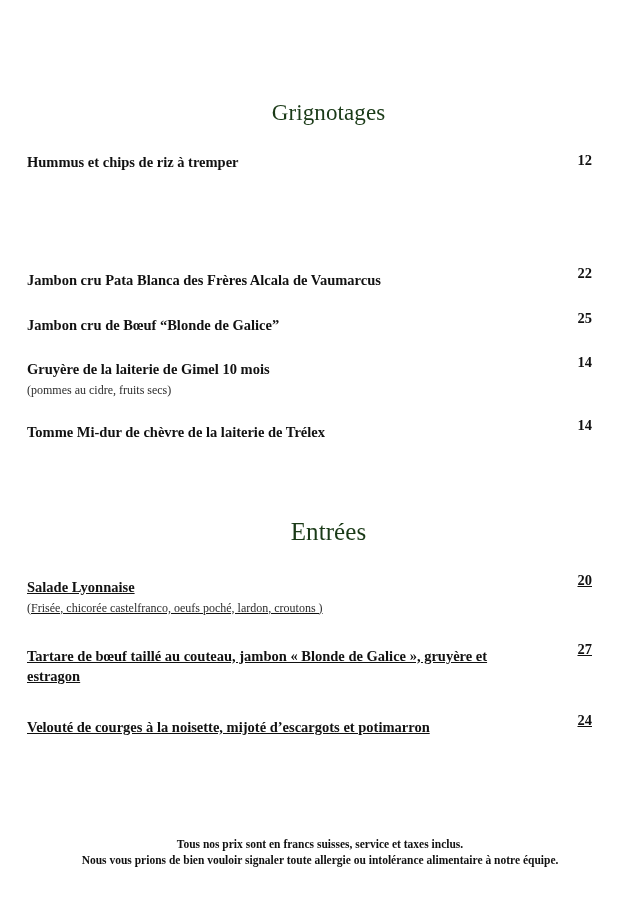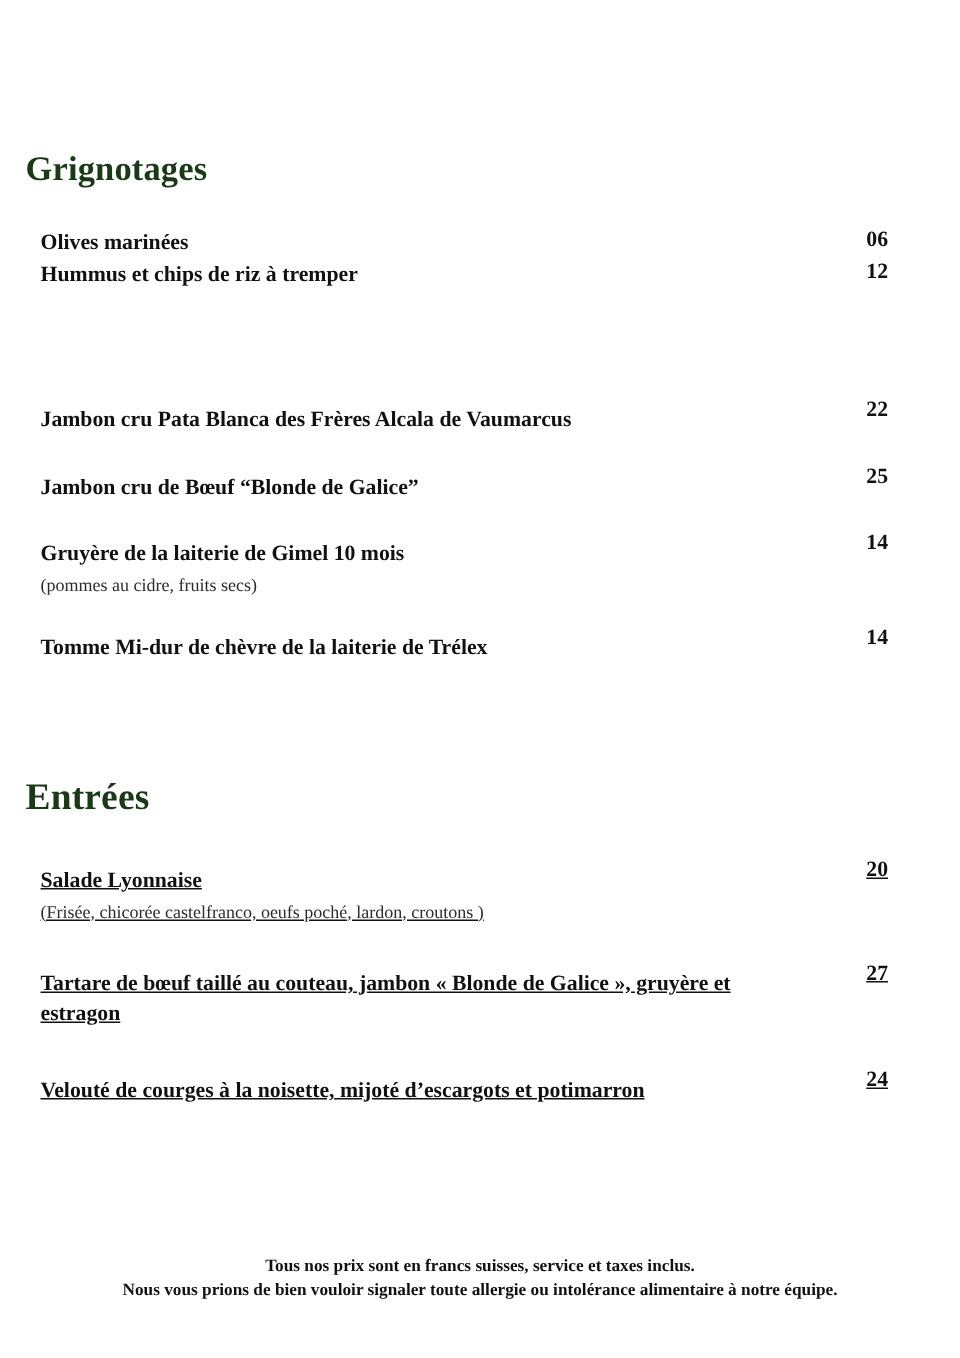--- a/index.html
+++ b/index.html
@@ -17,21 +17,22 @@
   }
   .page {
     position: relative;
     width: 640px;
     height: 905px;
     box-sizing: border-box;
   }
 
   
   .section-heading {
-    font-weight: bold;
+    text-align: center;
+    font-weight: normal;
     color: #1a3a17;
     letter-spacing: 0.1px;
     margin: 0;
     padding-left: 17px;
   }
   .section-heading.h-grignotages { font-size: 23px; }
   .section-heading.h-charcuteries { font-size: 27px; }
   .section-heading.h-entrees { font-size: 25px; }
 
   
@@ -113,26 +114,20 @@
 </head>
 <body>
 
 <div class="page">
 
   <div class="block-grignotages">
     <h2 class="section-heading h-grignotages">Grignotages</h2>
 
     <ul class="items group-tight">
 
-      <li class="menu-item">
-        <div class="item-line">
-          <span class="item-name">Olives marinées</span>
-          <span class="item-price">06</span>
-        </div>
-      </li>
 
       <li class="menu-item">
         <div class="item-line">
           <span class="item-name">Hummus et chips de riz à tremper</span>
           <span class="item-price">12</span>
         </div>
       </li>
 
     </ul>
   </div>

